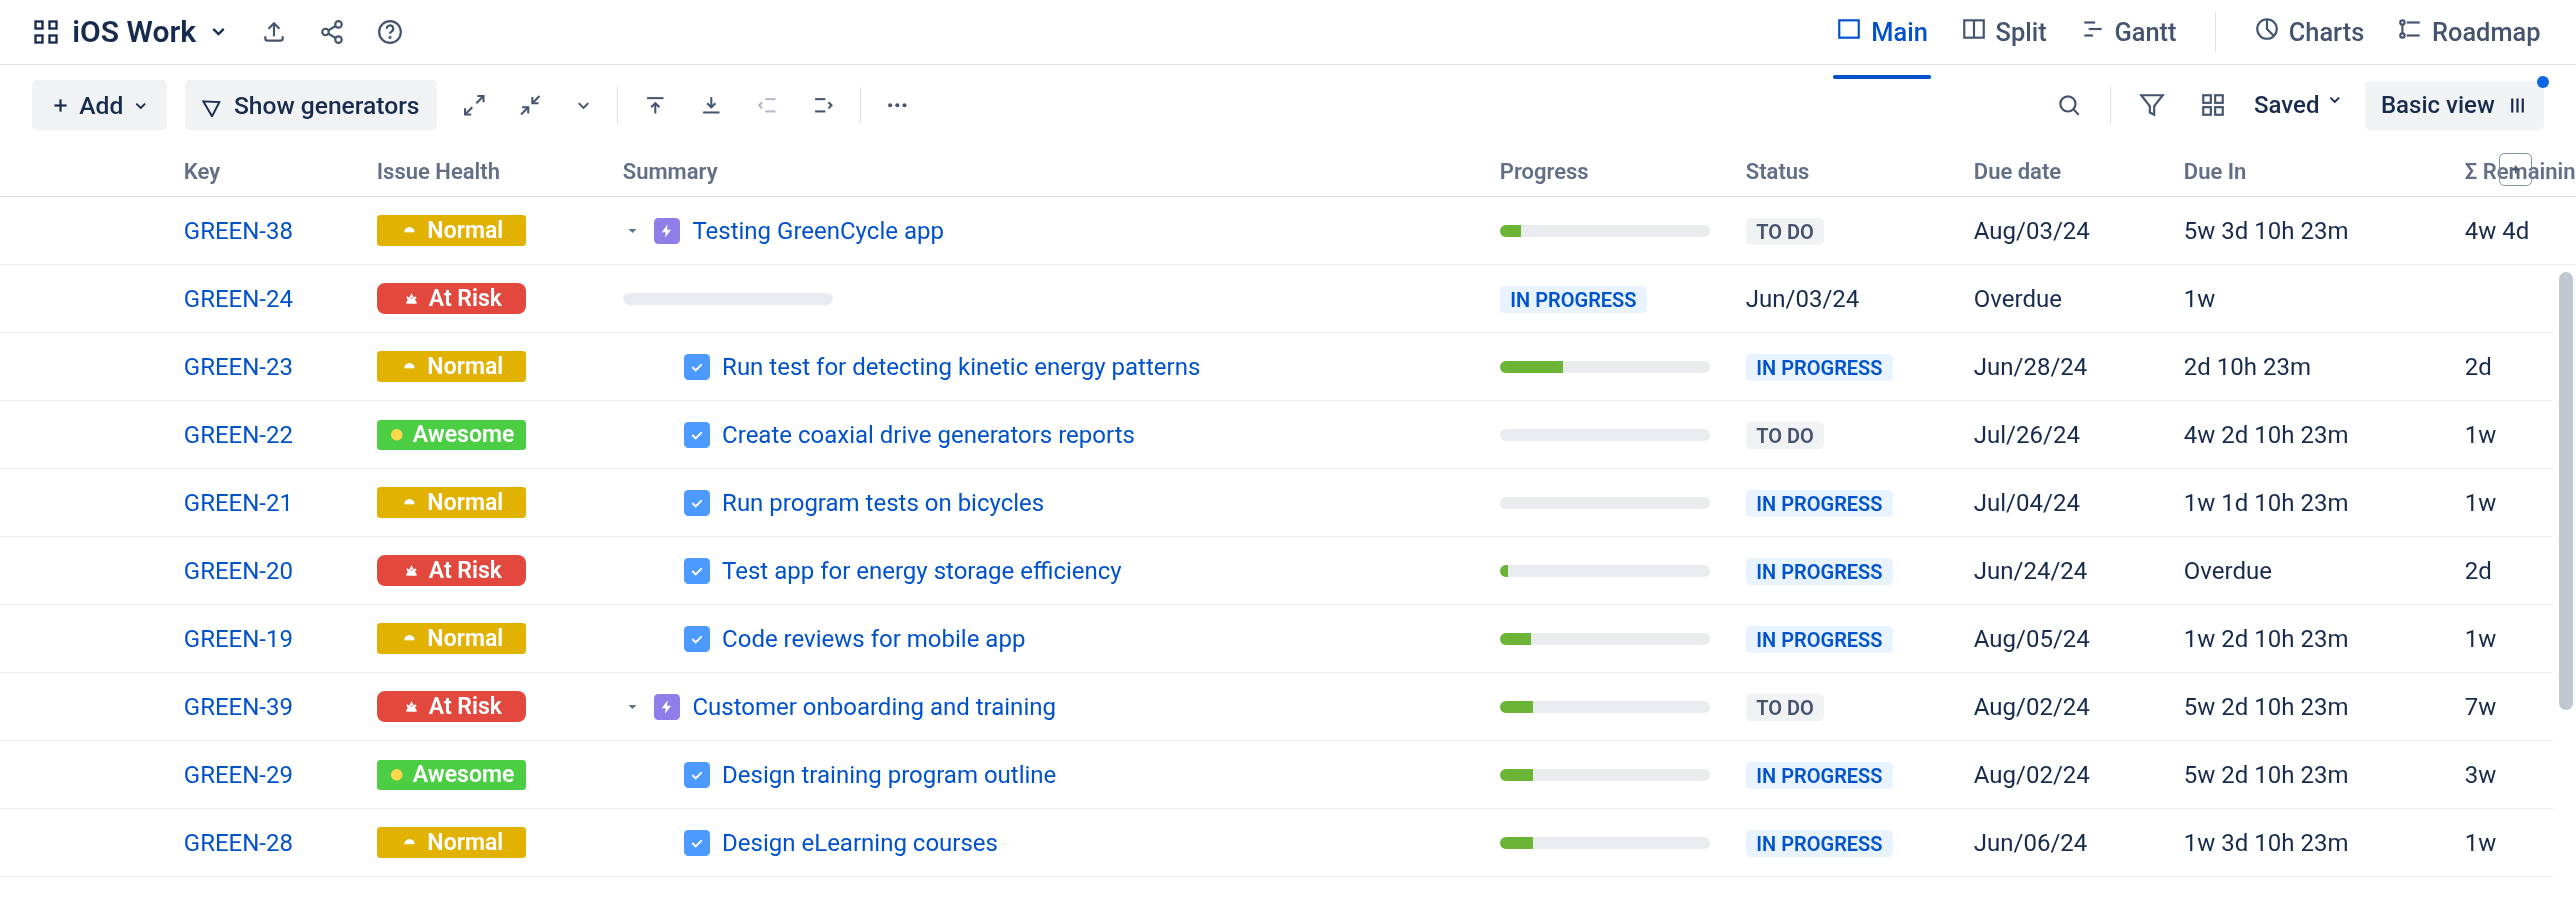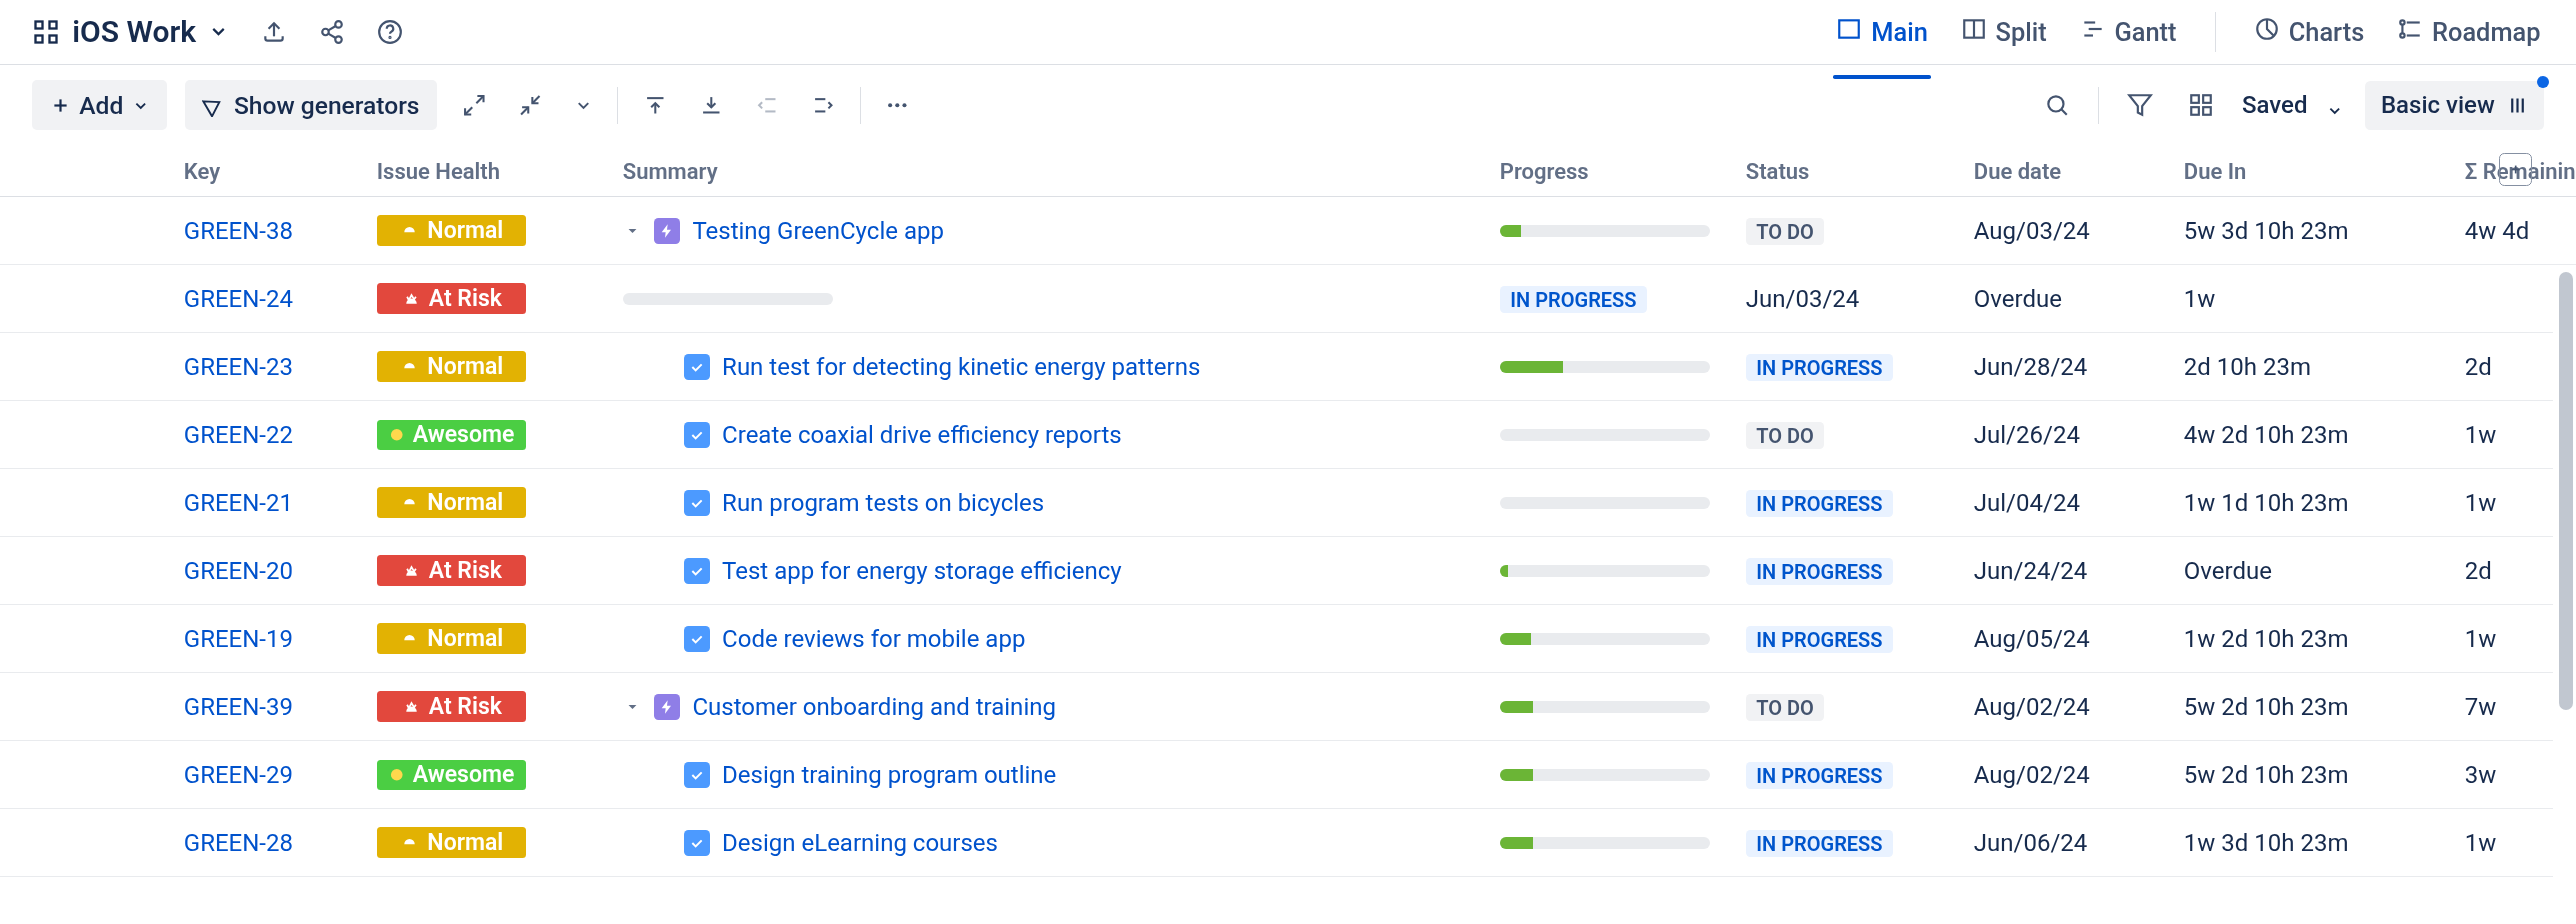--- a/index.html
+++ b/index.html
@@ -71,21 +71,21 @@
     font-weight:500;
     cursor:pointer;
     font-size:24.6px;
   }
   .iconbtn { display:flex; align-items:center; color:#44546F; cursor:pointer; padding:7px; }
   .vdiv2 { width:0.9px; height:37px; background:#DCDFE4; }
   .toolbar-right {
     display:flex; align-items:center; gap:21px;
     position:relative;
   }
-  .saved { display:flex; align-items:flex-end; gap:19px; font-weight:500; cursor:pointer; }
+  .saved { display:flex; align-items:flex-start; gap:7px; font-weight:500; cursor:pointer; }
   .basic {
     display:flex; align-items:center; gap:12.3px;
     background:#F1F2F4; padding:10.5px 16px; border-radius:5.3px;
     font-weight:500; cursor:pointer; position:relative;
   }
   .blue-dot {
     position:absolute; top:-5.3px; right:-5.3px;
     width:12.3px; height:12.3px; border-radius:50%;
     background:#0C66E4;
   }
@@ -128,21 +128,21 @@
     display:inline-flex; align-items:center; gap:7px;
     padding: 1.8px 10.5px;
     border-radius:3.5px;
     color:#fff;
     font-weight:600;
     font-size:23px;
     min-width: 149px;
     justify-content:center;
   }
   .health.normal { background:#E2B203; }
-  .health.atrisk { background:#E2483D; }
+  .health.atrisk { background:#E2483D;border-radius:8px; }
   .health.awesome { background:#4BCE43; }
   .health .hicn { display:inline-flex; }
   .summary-cell { display:flex; align-items:center; gap:12.3px; }
   .indent-0 { padding-left: 0px; }
   .indent-1 { padding-left: 61px; }
   .chev {
     color:#44546F;
     cursor:pointer;
     display:flex;
   }
@@ -517,21 +517,21 @@
             <span>Awesome</span>
           </span></div>
     <div>
       <div class="summary-cell indent-1">
 
         <span class="task-icon">
               <svg width="16" height="16" viewBox="0 0 24 24" fill="none" stroke="#fff" stroke-width="3">
                 <polyline points="5 12 10 17 19 8"></polyline>
               </svg>
             </span>
-        <span class="summary-link">Create coaxial drive efficiency reports</span>
+        <span class="summary-link">Create coaxial drive generators reports</span>
       </div>
     </div>
     <div>
           <div class="progress">
             <div class="progress-fill" style="width:0%"></div>
           </div>
         </div>
     <div><span class="status">TO DO</span></div>
     <div>Jul/26/24</div>
     <div>4w 2d 10h 23m</div>

